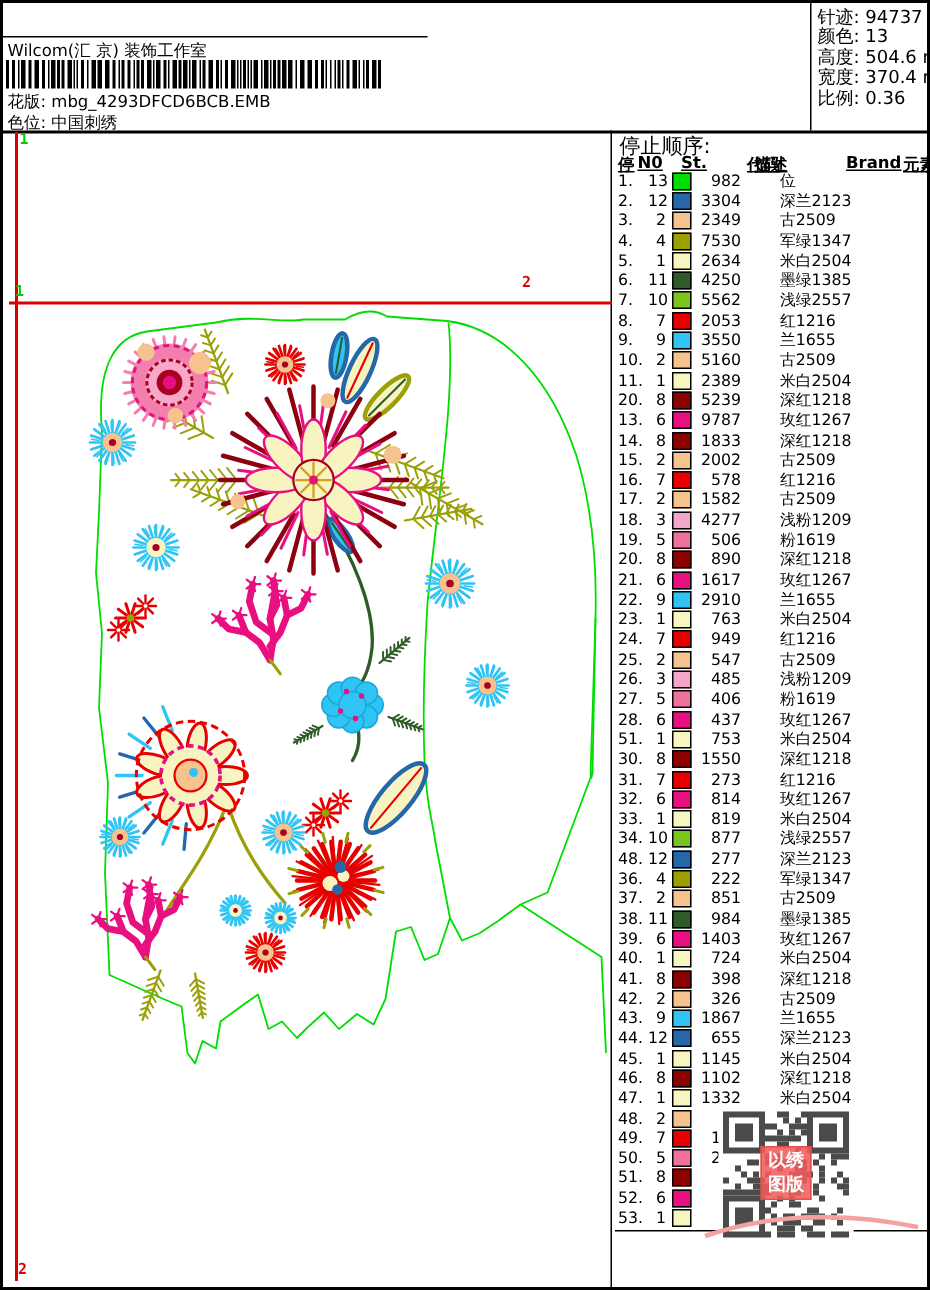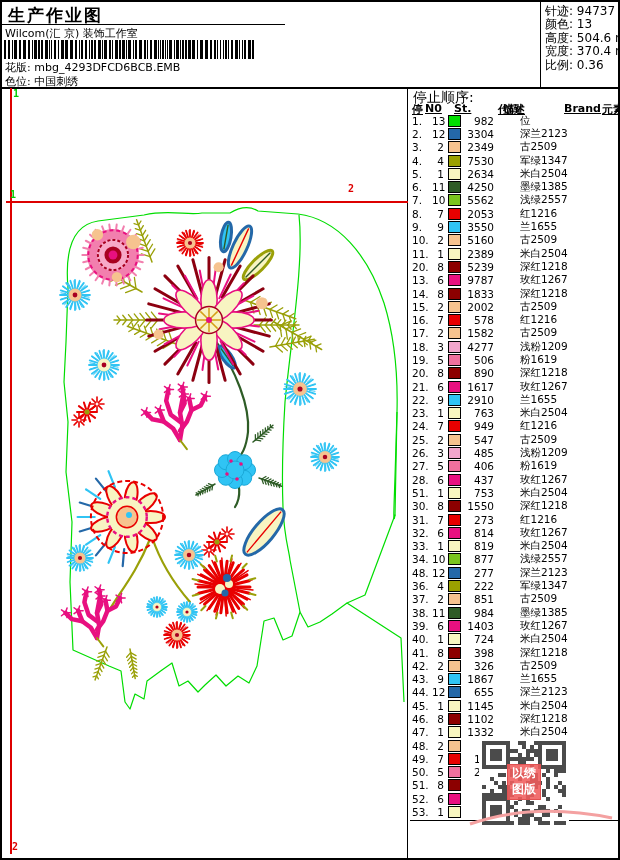--- a/index.html
+++ b/index.html
@@ -39,21 +39,20 @@
          z-index:6;color:#fff;font-size:12px;font-weight:bold;line-height:16px;text-align:center;}
   .watermark{left:462px;top:798px;width:155px;height:58px;z-index:7;}
   .wm-text{position:absolute;left:8px;top:16px;font-size:27px;font-weight:bold;font-style:italic;
            color:#ee8383;letter-spacing:0px;font-family:"DejaVu Sans",sans-serif;}
 </style>
 </head>
 <body>
 
 <div class="page">
 
-  <div class="abs title">生产作业图</div>
   <div class="abs title-rule"></div>
   <div class="abs company">Wilcom(汇 京) 装饰工作室</div>
   <div class="abs barcode" id="barcode"><span style="width: 2px; background: rgb(0, 0, 0);"></span><span style="width: 2px;"></span><span style="width: 2px; background: rgb(0, 0, 0);"></span><span style="width: 2px;"></span><span style="width: 1px; background: rgb(0, 0, 0);"></span><span style="width: 1px;"></span><span style="width: 3px; background: rgb(0, 0, 0);"></span><span style="width: 2px;"></span><span style="width: 2px; background: rgb(0, 0, 0);"></span><span style="width: 2px;"></span><span style="width: 3px; background: rgb(0, 0, 0);"></span><span style="width: 2px;"></span><span style="width: 2px; background: rgb(0, 0, 0);"></span><span style="width: 2px;"></span><span style="width: 1px; background: rgb(0, 0, 0);"></span><span style="width: 1px;"></span><span style="width: 3px; background: rgb(0, 0, 0);"></span><span style="width: 1px;"></span><span style="width: 2px; background: rgb(0, 0, 0);"></span><span style="width: 1px;"></span><span style="width: 2px; background: rgb(0, 0, 0);"></span><span style="width: 2px;"></span><span style="width: 3px; background: rgb(0, 0, 0);"></span><span style="width: 1px;"></span><span style="width: 1px; background: rgb(0, 0, 0);"></span><span style="width: 1px;"></span><span style="width: 1px; background: rgb(0, 0, 0);"></span><span style="width: 2px;"></span><span style="width: 2px; background: rgb(0, 0, 0);"></span><span style="width: 2px;"></span><span style="width: 1px; background: rgb(0, 0, 0);"></span><span style="width: 2px;"></span><span style="width: 3px; background: rgb(0, 0, 0);"></span><span style="width: 1px;"></span><span style="width: 3px; background: rgb(0, 0, 0);"></span><span style="width: 2px;"></span><span style="width: 3px; background: rgb(0, 0, 0);"></span><span style="width: 2px;"></span><span style="width: 2px; background: rgb(0, 0, 0);"></span><span style="width: 2px;"></span><span style="width: 1px; background: rgb(0, 0, 0);"></span><span style="width: 1px;"></span><span style="width: 2px; background: rgb(0, 0, 0);"></span><span style="width: 2px;"></span><span style="width: 2px; background: rgb(0, 0, 0);"></span><span style="width: 2px;"></span><span style="width: 1px; background: rgb(0, 0, 0);"></span><span style="width: 1px;"></span><span style="width: 2px; background: rgb(0, 0, 0);"></span><span style="width: 1px;"></span><span style="width: 2px; background: rgb(0, 0, 0);"></span><span style="width: 2px;"></span><span style="width: 3px; background: rgb(0, 0, 0);"></span><span style="width: 1px;"></span><span style="width: 1px; background: rgb(0, 0, 0);"></span><span style="width: 1px;"></span><span style="width: 3px; background: rgb(0, 0, 0);"></span><span style="width: 2px;"></span><span style="width: 2px; background: rgb(0, 0, 0);"></span><span style="width: 1px;"></span><span style="width: 1px; background: rgb(0, 0, 0);"></span><span style="width: 2px;"></span><span style="width: 3px; background: rgb(0, 0, 0);"></span><span style="width: 1px;"></span><span style="width: 2px; background: rgb(0, 0, 0);"></span><span style="width: 1px;"></span><span style="width: 3px; background: rgb(0, 0, 0);"></span><span style="width: 1px;"></span><span style="width: 1px; background: rgb(0, 0, 0);"></span><span style="width: 1px;"></span><span style="width: 3px; background: rgb(0, 0, 0);"></span><span style="width: 2px;"></span><span style="width: 1px; background: rgb(0, 0, 0);"></span><span style="width: 1px;"></span><span style="width: 2px; background: rgb(0, 0, 0);"></span><span style="width: 2px;"></span><span style="width: 3px; background: rgb(0, 0, 0);"></span><span style="width: 2px;"></span><span style="width: 2px; background: rgb(0, 0, 0);"></span><span style="width: 1px;"></span><span style="width: 1px; background: rgb(0, 0, 0);"></span><span style="width: 2px;"></span><span style="width: 2px; background: rgb(0, 0, 0);"></span><span style="width: 2px;"></span><span style="width: 3px; background: rgb(0, 0, 0);"></span><span style="width: 1px;"></span><span style="width: 1px; background: rgb(0, 0, 0);"></span><span style="width: 1px;"></span><span style="width: 1px; background: rgb(0, 0, 0);"></span><span style="width: 1px;"></span><span style="width: 2px; background: rgb(0, 0, 0);"></span><span style="width: 1px;"></span><span style="width: 1px; background: rgb(0, 0, 0);"></span><span style="width: 1px;"></span><span style="width: 1px; background: rgb(0, 0, 0);"></span><span style="width: 1px;"></span><span style="width: 3px; background: rgb(0, 0, 0);"></span><span style="width: 2px;"></span><span style="width: 1px; background: rgb(0, 0, 0);"></span><span style="width: 1px;"></span><span style="width: 3px; background: rgb(0, 0, 0);"></span><span style="width: 1px;"></span><span style="width: 1px; background: rgb(0, 0, 0);"></span><span style="width: 1px;"></span><span style="width: 2px; background: rgb(0, 0, 0);"></span><span style="width: 1px;"></span><span style="width: 2px; background: rgb(0, 0, 0);"></span><span style="width: 1px;"></span><span style="width: 3px; background: rgb(0, 0, 0);"></span><span style="width: 1px;"></span><span style="width: 3px; background: rgb(0, 0, 0);"></span><span style="width: 2px;"></span><span style="width: 1px; background: rgb(0, 0, 0);"></span><span style="width: 2px;"></span><span style="width: 3px; background: rgb(0, 0, 0);"></span><span style="width: 2px;"></span><span style="width: 3px; background: rgb(0, 0, 0);"></span><span style="width: 2px;"></span><span style="width: 2px; background: rgb(0, 0, 0);"></span><span style="width: 2px;"></span><span style="width: 2px; background: rgb(0, 0, 0);"></span><span style="width: 1px;"></span><span style="width: 1px; background: rgb(0, 0, 0);"></span><span style="width: 2px;"></span><span style="width: 1px; background: rgb(0, 0, 0);"></span><span style="width: 2px;"></span><span style="width: 1px; background: rgb(0, 0, 0);"></span><span style="width: 1px;"></span><span style="width: 2px; background: rgb(0, 0, 0);"></span><span style="width: 1px;"></span><span style="width: 1px; background: rgb(0, 0, 0);"></span><span style="width: 2px;"></span><span style="width: 2px; background: rgb(0, 0, 0);"></span><span style="width: 2px;"></span><span style="width: 3px; background: rgb(0, 0, 0);"></span><span style="width: 1px;"></span><span style="width: 1px; background: rgb(0, 0, 0);"></span><span style="width: 2px;"></span><span style="width: 1px; background: rgb(0, 0, 0);"></span><span style="width: 1px;"></span><span style="width: 2px; background: rgb(0, 0, 0);"></span><span style="width: 2px;"></span><span style="width: 3px; background: rgb(0, 0, 0);"></span><span style="width: 1px;"></span><span style="width: 2px; background: rgb(0, 0, 0);"></span><span style="width: 1px;"></span></div>
   <div class="abs fileline">
     <span>花版:</span>
     <span>mbg_4293DFCD6BCB.EMB</span>
   </div>
   <div class="abs colorline">
     <span>色位:</span>
     <span>中国刺绣</span>

